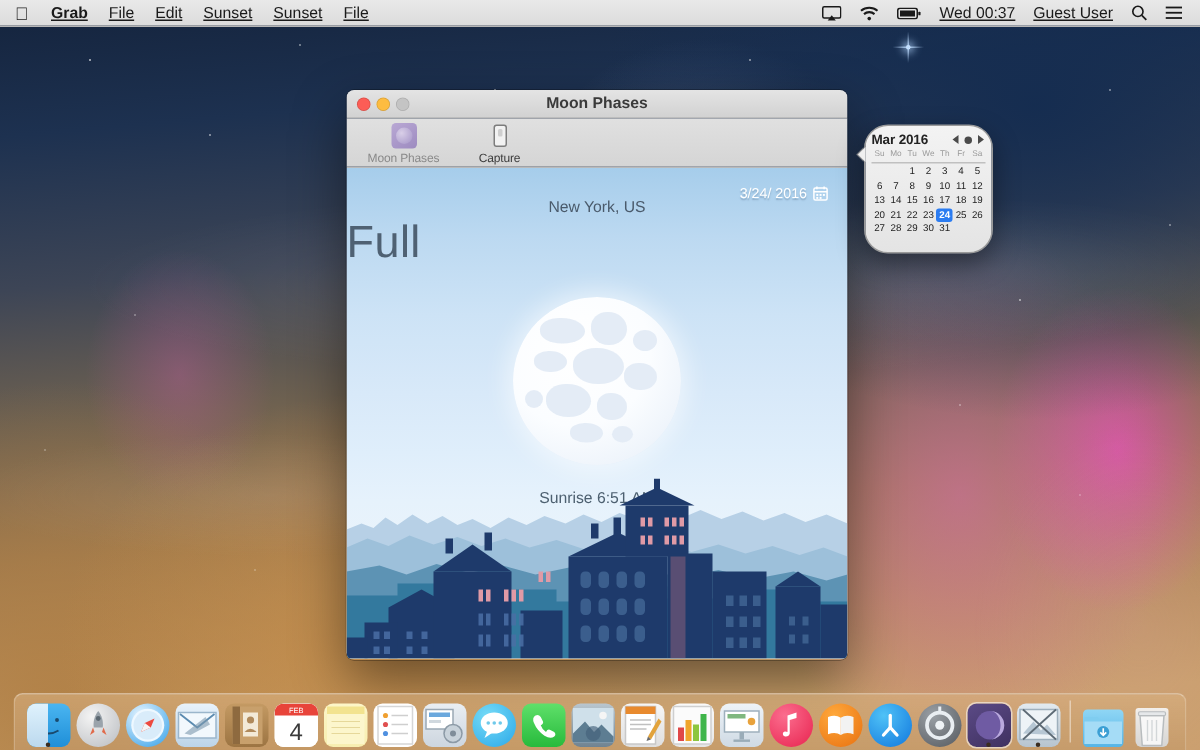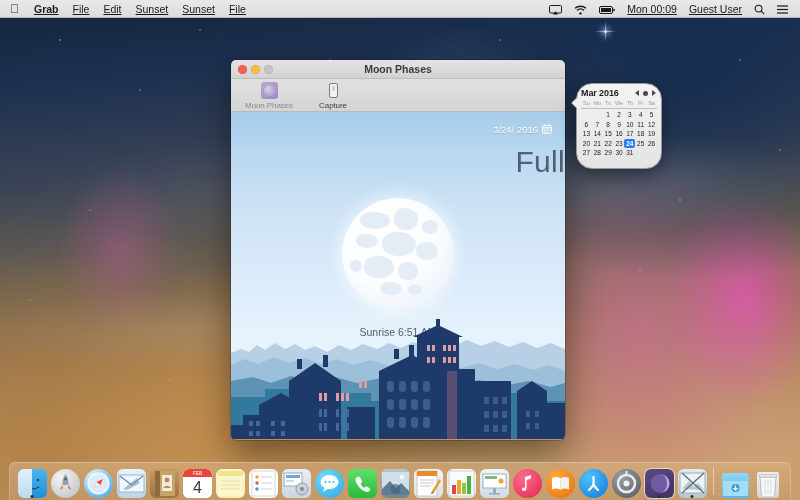--- a/index.html
+++ b/index.html
@@ -133,21 +133,21 @@
 
   
   #content {
     position:relative; height:327px; overflow:hidden;
     background:linear-gradient(180deg,
       #a6cdeb 0%, #bcd9f1 14%, #cde3f6 30%, #d8e9f9 46%,
       #dfeefb 58%, #e6f2fc 68%, #e9f3fb 76%);
   }
   .loc { position:absolute; top:20px; left:0; right:0; text-align:center;
          font-size:10.5px; color:#4a5a6b; }
-  .phase { position:absolute; top:33px; left:0; right:0; text-align:right;
+  .phase { position:absolute; top:33px; left:0; right:0; text-align:left;
            font-size:30px; color:#4f6173; font-weight:normal; letter-spacing:.3px; }
   .illum { position:absolute; top:72px; left:0; right:0; text-align:center;
            font-size:10px; color:#5b6d7e; }
   .datefield {
     position:absolute; top:12px; right:13px;
     display:flex; gap:4px;
     font-size:9.5px; color:#ffffff; text-shadow:0 1px 1px rgba(90,120,150,.45);
   }
   .cal-glyph { width:10px; height:10px; position:relative; display:inline-block; }
   .cal-glyph svg { display:block; }
@@ -282,21 +282,21 @@
           <circle cx="6.5" cy="8.4" r="1.2" fill="#1a1a1a"></circle>
         </svg>
     </span>
     <span class="mb-item">
       <svg class="ico" width="16" height="8" viewBox="0 0 16 8">
           <rect x="0.5" y="0.5" width="13" height="7" rx="1.5" fill="none" stroke="#1a1a1a" stroke-width="1"></rect>
           <rect x="2" y="2" width="10" height="4" fill="#1a1a1a"></rect>
           <rect x="14.2" y="2.8" width="1.5" height="2.4" rx=".6" fill="#1a1a1a"></rect>
         </svg>
     </span>
-    <span class="mb-item">Mon 00:09</span>
+    <span class="mb-item">Wed 00:37</span>
     <span class="mb-item">Guest User</span>
     <span class="mb-item">
       <svg class="ico" width="11" height="11" viewBox="0 0 11 11">
           <circle cx="4.6" cy="4.6" r="3.4" fill="none" stroke="#1a1a1a" stroke-width="1.1"></circle>
           <line x1="7.2" y1="7.2" x2="10.2" y2="10.2" stroke="#1a1a1a" stroke-width="1.2"></line>
         </svg>
     </span>
     <span class="mb-item">
       <svg class="ico" width="11" height="9" viewBox="0 0 11 9">
           <g fill="#1a1a1a">
@@ -332,20 +332,21 @@
     <div class="tb-btn">
       <div class="tb-ico">
         <span class="set-ico"></span>
       </div>
       <div class="tb-label">Capture</div>
     </div>
   </div>
 
   <div id="content">
 
+    <div class="loc">New York, US</div>
     <div class="phase">Full</div>
 
     <div class="datefield">
       <span>3/24/ 2016</span>
       <span class="cal-glyph">
         <svg width="10" height="10" viewBox="0 0 10 10">
           <rect x="0.6" y="1.4" width="8.8" height="8" rx="1" fill="none" stroke="#ffffff" stroke-width="1"></rect>
           <line x1="0.6" y1="3.8" x2="9.4" y2="3.8" stroke="#ffffff" stroke-width="1"></line>
           <line x1="2.6" y1="0.4" x2="2.6" y2="2.2" stroke="#ffffff" stroke-width="1"></line>
           <line x1="7.4" y1="0.4" x2="7.4" y2="2.2" stroke="#ffffff" stroke-width="1"></line>

